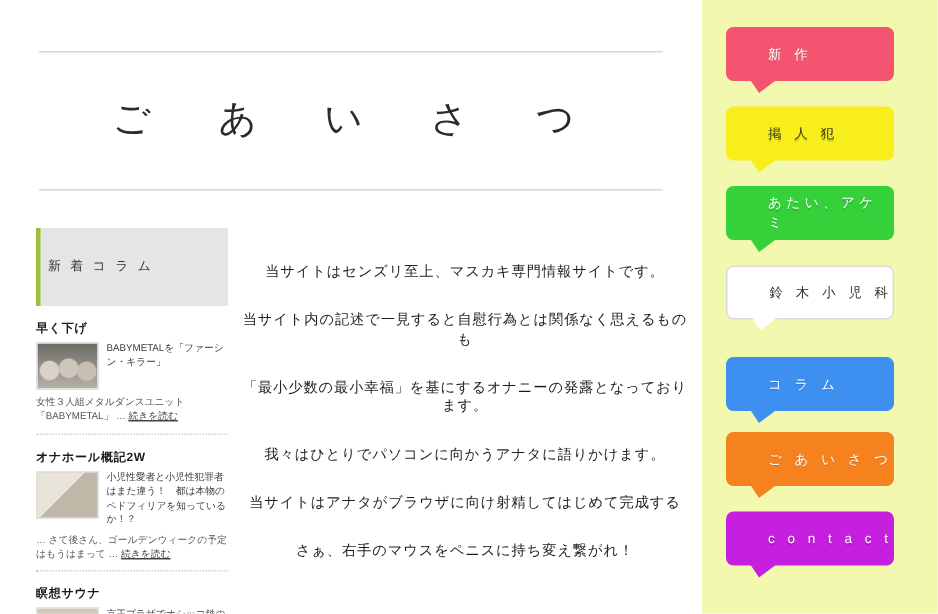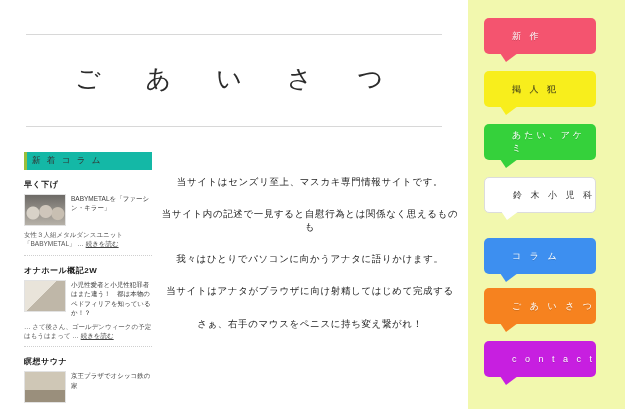--- a/index.html
+++ b/index.html
@@ -54,25 +54,25 @@
   #rule-bottom { top: 126px; }
 
   
   #news {
     position: absolute;
     left: 24px;
     top: 152px;
     width: 128px;
   }
   #news-head {
-    background: #14b8a6;
+    background: #e5e5e5;
     border-left: 3px solid #9bbf3a;
     font-size: 8.5px;
     color: #333;
-    padding: 3px 5px;
+    padding: 20px 5px;
     letter-spacing: 2px;
   }
   .news-item {
     margin-top: 9px;
     border-bottom: 1px dotted #cfcfcf;
     padding-bottom: 6px;
   }
   .news-item-title {
     font-size: 8px;
     color: #1a1a1a;
@@ -231,20 +231,21 @@
           <div class="news-thumb thumb-c"></div>
           <div class="news-snippet">京王プラザでオシッコ鉄の家</div>
         </div>
 
       </div>
     </div>
 
     <div id="copy">
       <p>当サイトはセンズリ至上、マスカキ専門情報サイトです。</p>
       <p>当サイト内の記述で一見すると自慰行為とは関係なく思えるものも</p>
+      <p>「最小少数の最小幸福」を基にするオナニーの発露となっております。</p>
       <p>我々はひとりでパソコンに向かうアナタに語りかけます。</p>
       <p>当サイトはアナタがブラウザに向け射精してはじめて完成する</p>
       <p>さぁ、右手のマウスをペニスに持ち変え繋がれ！</p>
     </div>
   </div>
 
   <div id="nav" style="background: rgb(242, 248, 174);">
     <div class="balloon" id="nav0" style="top: 18px; background: rgb(244, 84, 111); color: rgb(255, 255, 255);">
       <span>新  作</span>
       <span class="tail" style="border-top-color: rgb(244, 84, 111);"></span>

